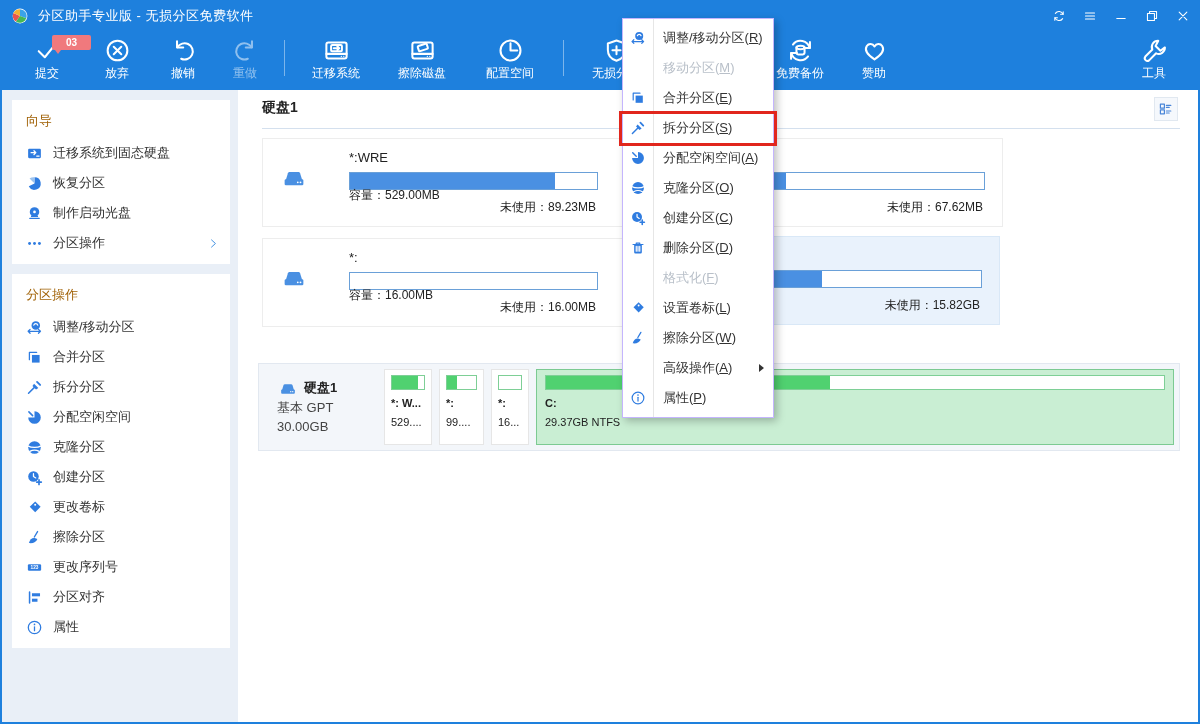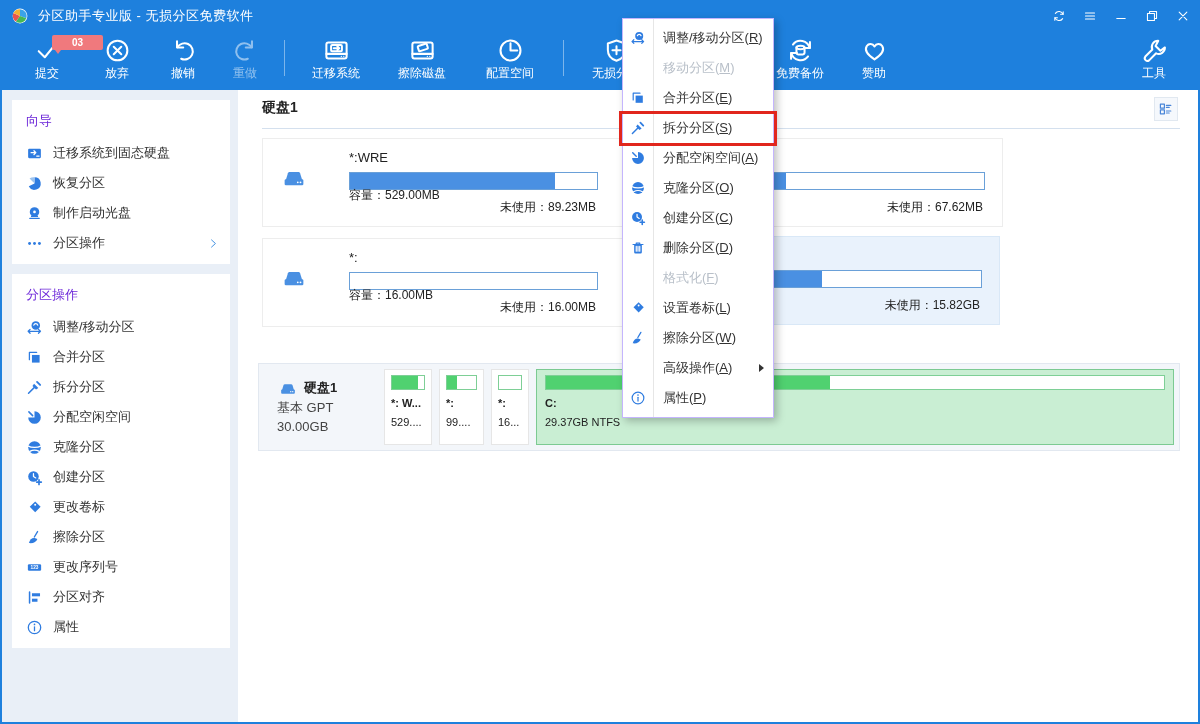--- a/index.html
+++ b/index.html
@@ -26,28 +26,28 @@
   .titem.disabled{opacity:.5}
   .tlist>div:nth-of-type(1),.tlist>div:nth-of-type(2){width:70px}
   .tlist>div:nth-of-type(3),.tlist>div:nth-of-type(4){width:62px}
   .tlist>div:nth-of-type(6),.tlist>div:nth-of-type(7){width:86px}
   .tlist>div:nth-of-type(8){width:90px}
   .tlist>div:nth-of-type(10),.tlist>div:nth-of-type(11){width:88px}
   .tlist>div:nth-of-type(12){width:60px}
   .titem.gap{margin-left:96px}
   .tsep{width:1px;height:36px;background:rgba(255,255,255,.42);margin:3px 8px 0}
   .badge{position:absolute;top:-2px;left:40px;min-width:13px;background:#f0797d;color:#fff;font-size:10px;
-    line-height:13px;font-weight:bold;text-align:center;padding:1px 19px;border-radius:2px;z-index:2}
+    line-height:13px;font-weight:bold;text-align:center;padding:1px 13px;border-radius:2px;z-index:2}
   .badge::after{content:"";position:absolute;top:100%;left:3px;border:3px solid transparent;border-top:4px solid #f0797d}
   .tools{margin-left:auto;margin-right:14px;width:60px}
 
   
   .sidebar{position:absolute;left:0;top:90px;width:236px;bottom:0;background:#e9eff7;padding-top:10px;box-sizing:border-box}
   .scard{background:#fff;margin:0 8px 10px 10px;padding:4px 0 6px}
-  .scard-title{color:#6d28d9;font-size:13px;padding:8px 0 8px 14px}
+  .scard-title{color:#a16207;font-size:13px;padding:8px 0 8px 14px}
   .sitem{display:flex;align-items:center;height:30px;padding:0 10px 0 14px;font-size:13px;color:#333;cursor:default}
   .sicon{width:17px;height:17px;color:var(--icon-blue,#2f7ce0);margin-right:10px;flex:none}
   .chev{width:13px;height:13px;color:#3f8fe0;margin-left:auto;flex:none}
 
   
   .main{position:absolute;left:236px;top:90px;right:0;bottom:0;background:#fff}
   .disk-title{position:absolute;left:24px;top:9px;font-size:14px;font-weight:bold;color:#222}
   .viewbtn{position:absolute;right:20px;top:7px;width:24px;height:24px;border:1px solid #e1e8f0;background:#f5f8fc;
     color:#4a86d8;padding:3px;box-sizing:border-box;cursor:default}
   .divider{position:absolute;left:24px;right:18px;top:38px;border-top:1px solid #d4e0ee}

